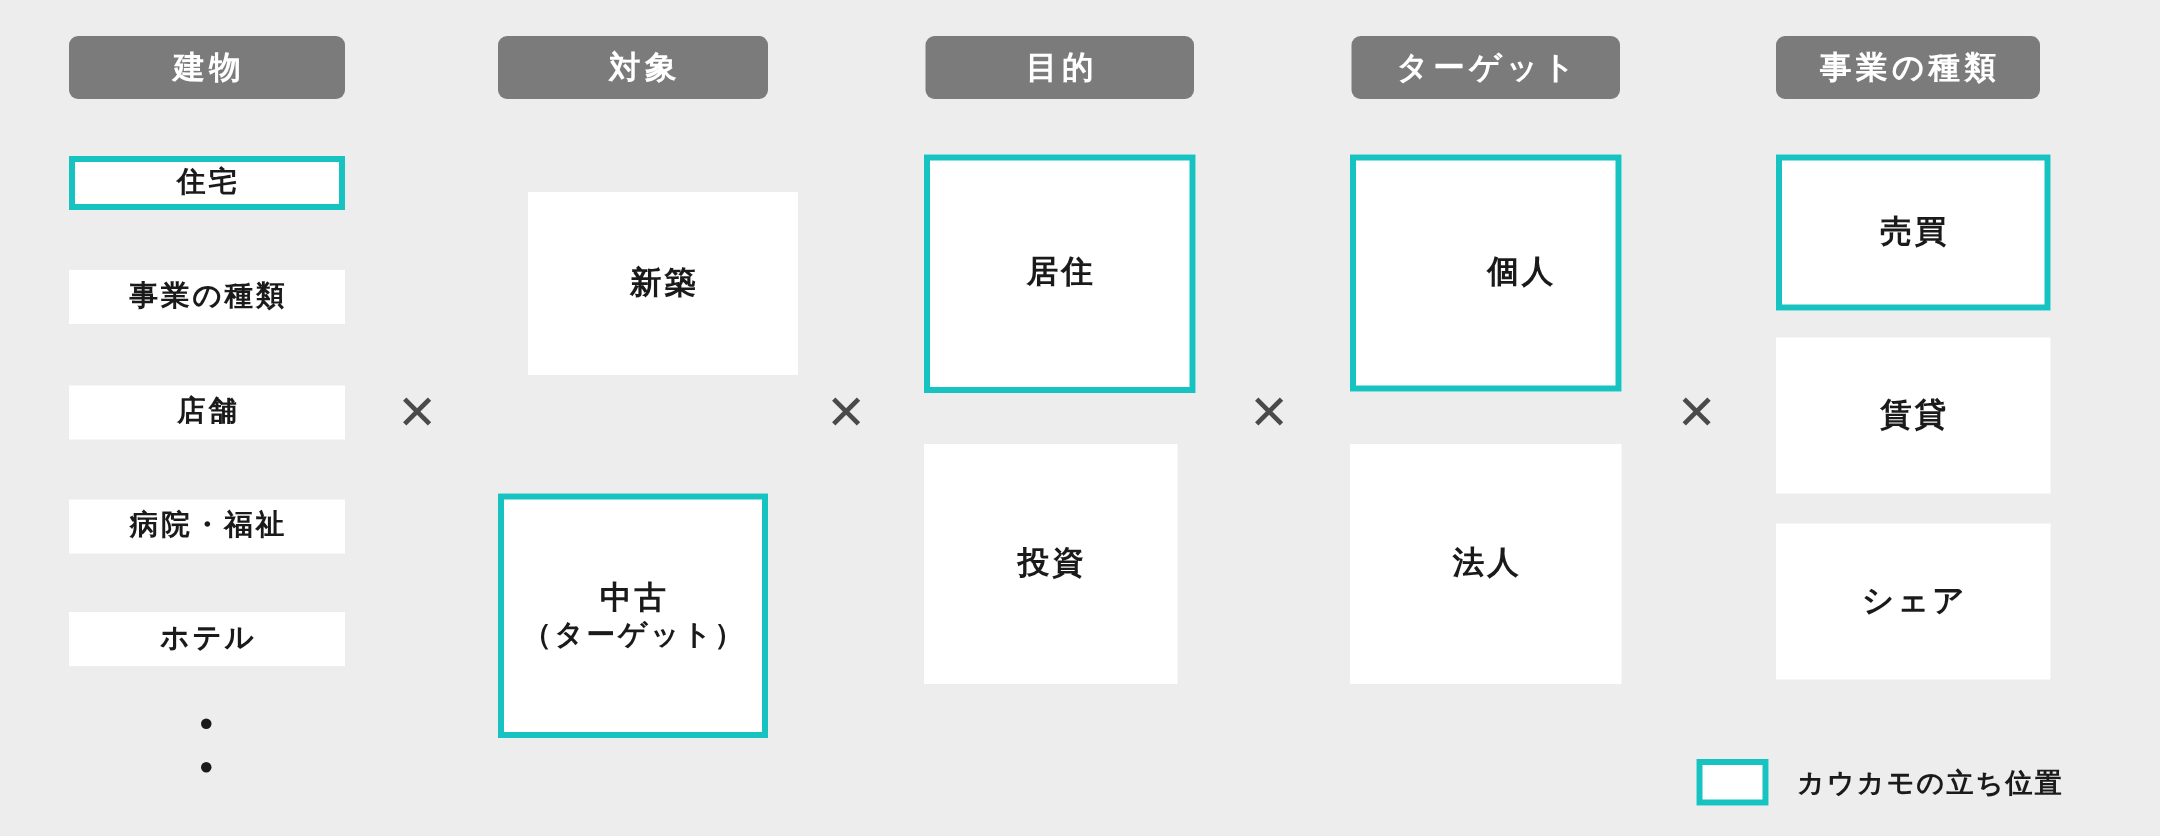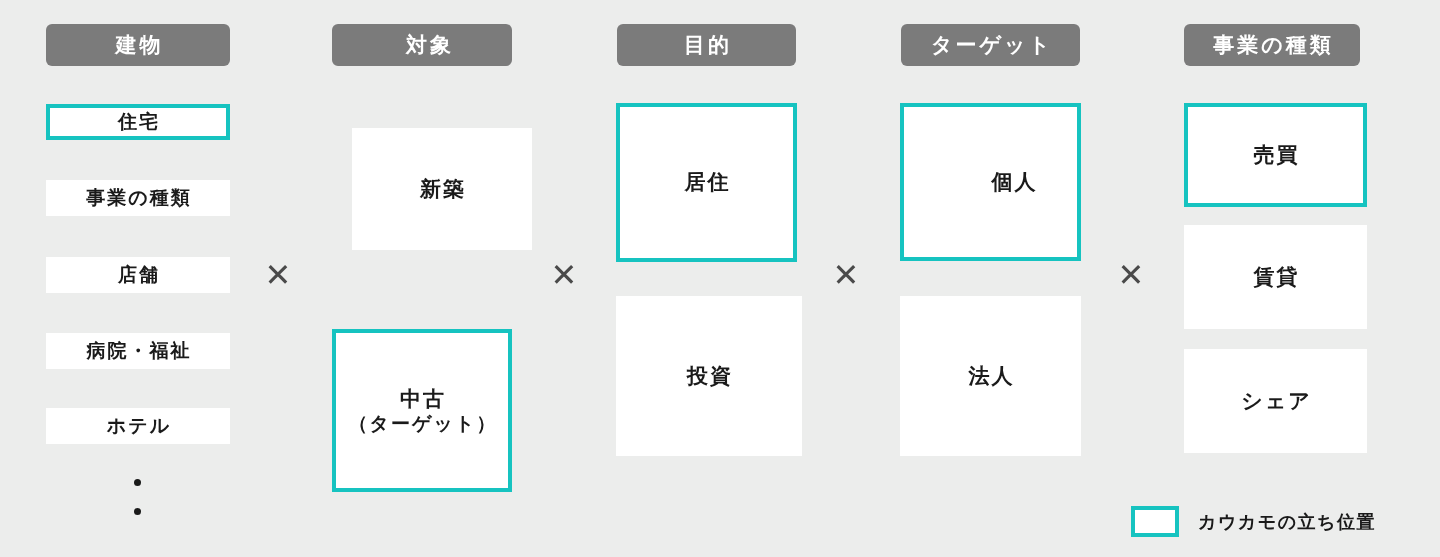--- a/index.html
+++ b/index.html
@@ -151,21 +151,21 @@
       </span>
     </div>
   </div>
 
   <div class="mult" style="left:547px; top:258px;">✕</div>
 
   <div class="col-header" style="left:617px; top:24px; width:179px;">目的</div>
 
   <div>
     <div class="cell big hl" style="left:616px; top:103px; width:181px; height:159px;">居住</div>
-    <div class="cell big" style="left:616px; top:296px; width:186px; height:160px;">投資</div>
+    <div class="cell big" style="left:616px; top:296px; width:169px; height:160px;">投資</div>
   </div>
 
   <div class="mult" style="left:829px; top:258px;">✕</div>
 
   <div class="col-header" style="left:901px; top:24px; width:179px;">ターゲット</div>
 
   <div>
     <div class="cell big hl" style="left:900px; top:103px; width:181px; height:158px;padding-left:46px;">個人</div>
     <div class="cell big" style="left:900px; top:296px; width:181px; height:160px;">法人</div>
   </div>

